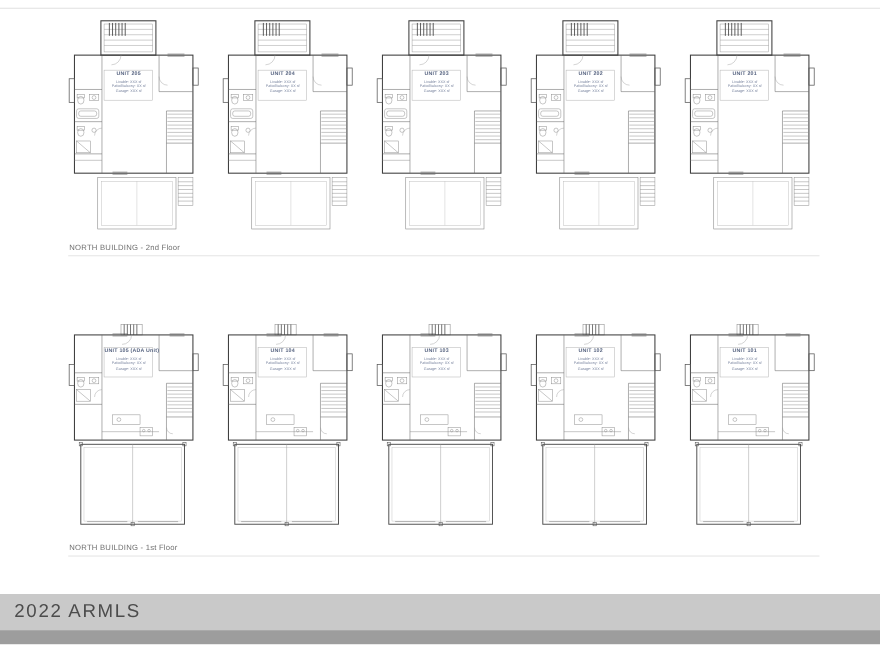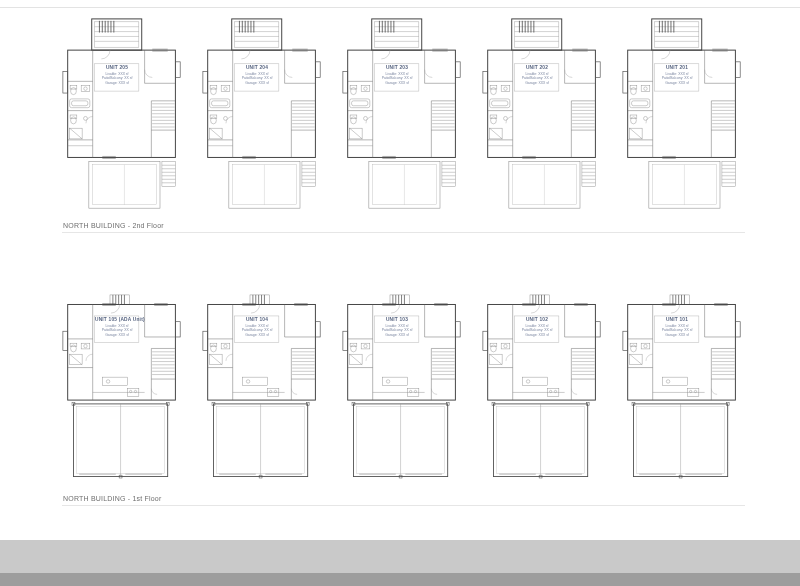--- a/index.html
+++ b/index.html
@@ -346,15 +346,16 @@
           <div class="udet">Garage: XXX sf</div>
         </div>
       </div>
 
     </div>
     <div class="caption">NORTH BUILDING - 1st Floor</div>
     <div class="caption-rule"></div>
   </div>
 
   <div class="footer">
+    <div class="wm">2022 ARMLS</div>
     <div class="footer-strip"></div>
   </div>
 </div>
 
 </body></html>

